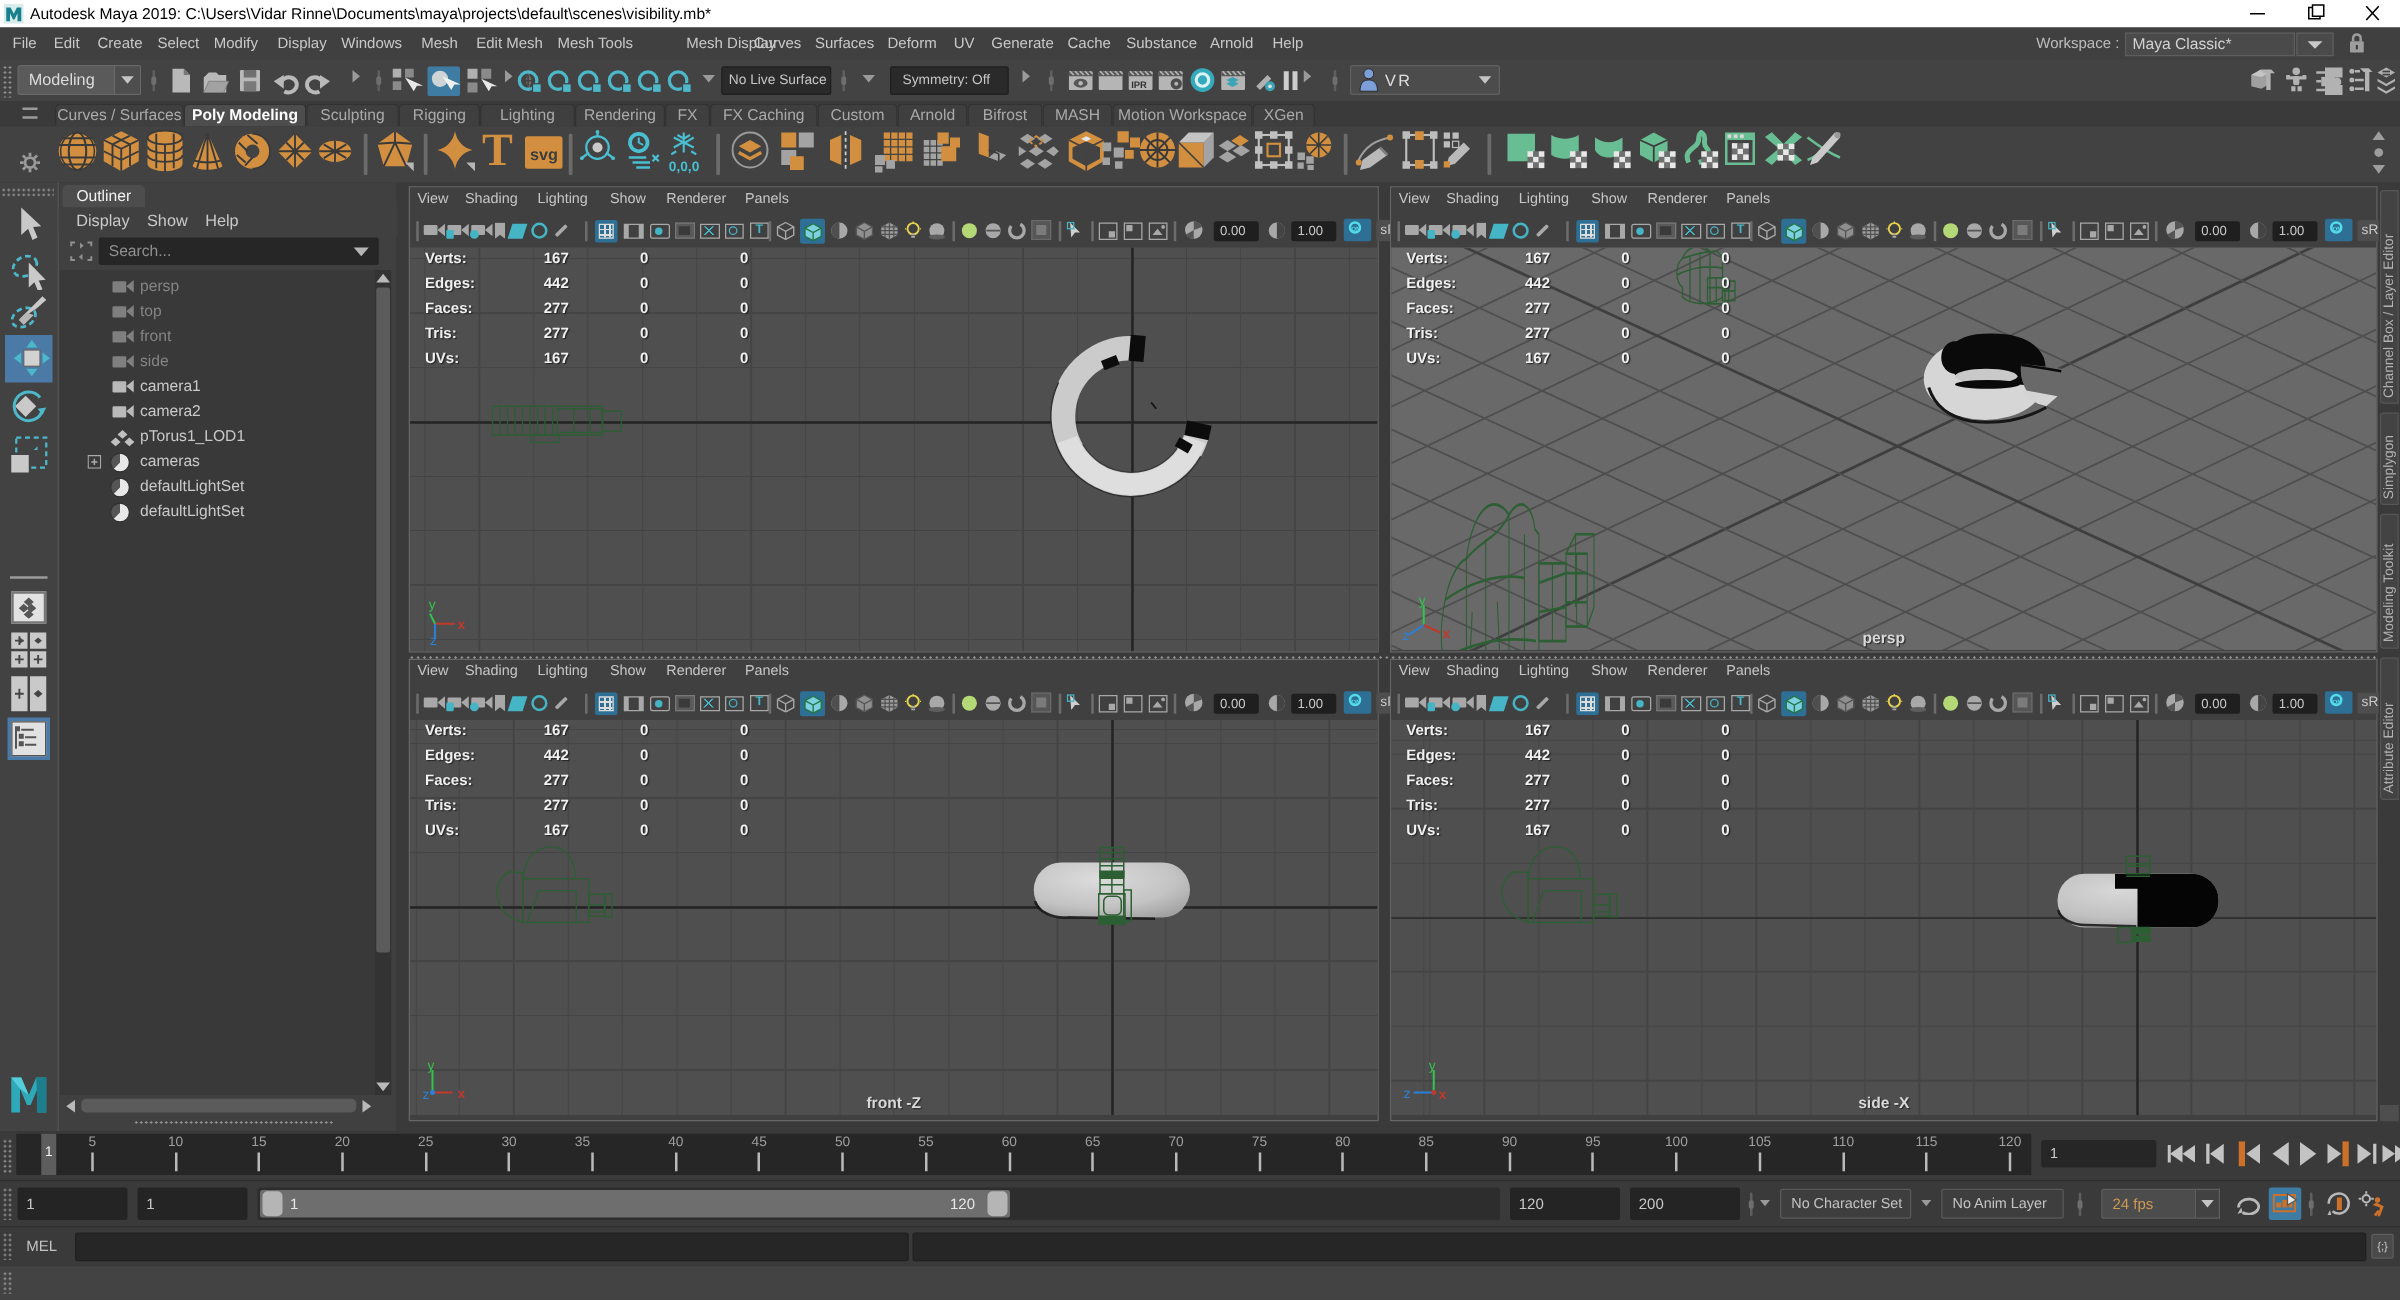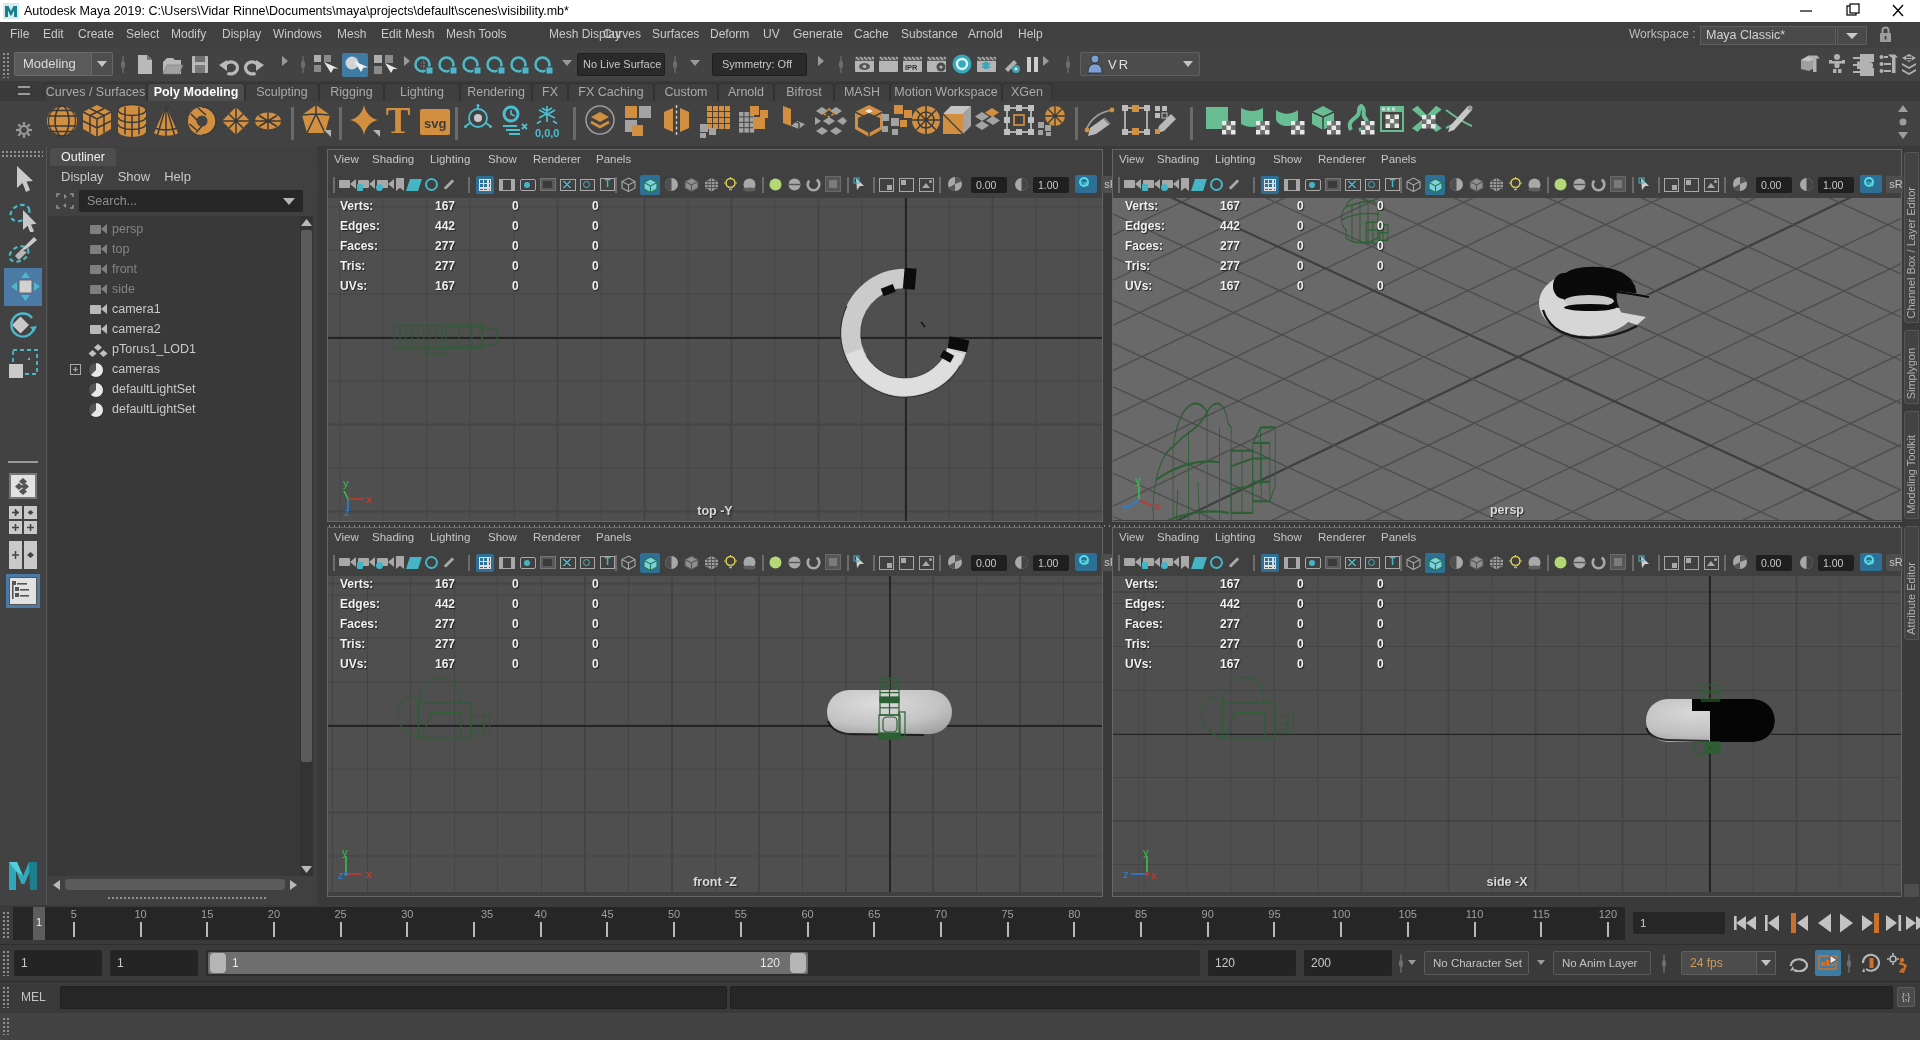--- a/index.html
+++ b/index.html
@@ -1044,21 +1044,20 @@
             <path d="M96 127 v23"></path>
             <path d="M102 127 v23"></path>
             <path d="M108 127 v23"></path>
             <path d="M114 127 v23"></path>
             <rect x="118" y="129" width="36" height="19"></rect>
             <path d="M131 129 v19 M144 129 v19"></path>
             <rect x="154" y="131" width="15" height="16"></rect>
             <rect x="97" y="150" width="22" height="6"></rect>
           </g>
         </svg>
-        <div class="vplabel" style="top:306px">top -Y</div>
         <div class="abs" style="left:8px;top:279px"><svg width="44" height="40">
             <text x="7" y="10" fill="#35c24e" font-size="11" font-family="Liberation Sans">y</text>
             <path d="M12 22 h16" stroke="#c0392b" stroke-width="1.6"></path>
             <path d="M28 22 l-0 0 m0 0" stroke="#c0392b"></path>
             <text x="30" y="26" fill="#c0392b" font-size="11" font-weight="bold">x</text>
             <path d="M12 22 v12" stroke="#2980d9" stroke-width="1.6"></path>
             <text x="8" y="39" fill="#2980d9" font-size="11">z</text>
             <path d="M8 14 l4 8" stroke="#35c24e" stroke-width="1.6"></path>
           </svg></div>
       </div>
@@ -1773,21 +1772,21 @@
       <div class="ticklab" style="left:127.5px">10</div>
       <div class="tick" style="left:126.5px"></div>
       <div class="ticklab" style="left:194.2px">15</div>
       <div class="tick" style="left:193.2px"></div>
       <div class="ticklab" style="left:260.9px">20</div>
       <div class="tick" style="left:259.9px"></div>
       <div class="ticklab" style="left:327.6px">25</div>
       <div class="tick" style="left:326.6px"></div>
       <div class="ticklab" style="left:394.3px">30</div>
       <div class="tick" style="left:393.3px"></div>
-      <div class="ticklab" style="left:474px">35</div>
+      <div class="ticklab" style="left:453px">35</div>
       <div class="tick" style="left:460.0px"></div>
       <div class="ticklab" style="left:527.7px">40</div>
       <div class="tick" style="left:526.7px"></div>
       <div class="ticklab" style="left:594.4px">45</div>
       <div class="tick" style="left:593.4px"></div>
       <div class="ticklab" style="left:661.1px">50</div>
       <div class="tick" style="left:660.1px"></div>
       <div class="ticklab" style="left:727.8px">55</div>
       <div class="tick" style="left:726.8px"></div>
       <div class="ticklab" style="left:794.5px">60</div>

